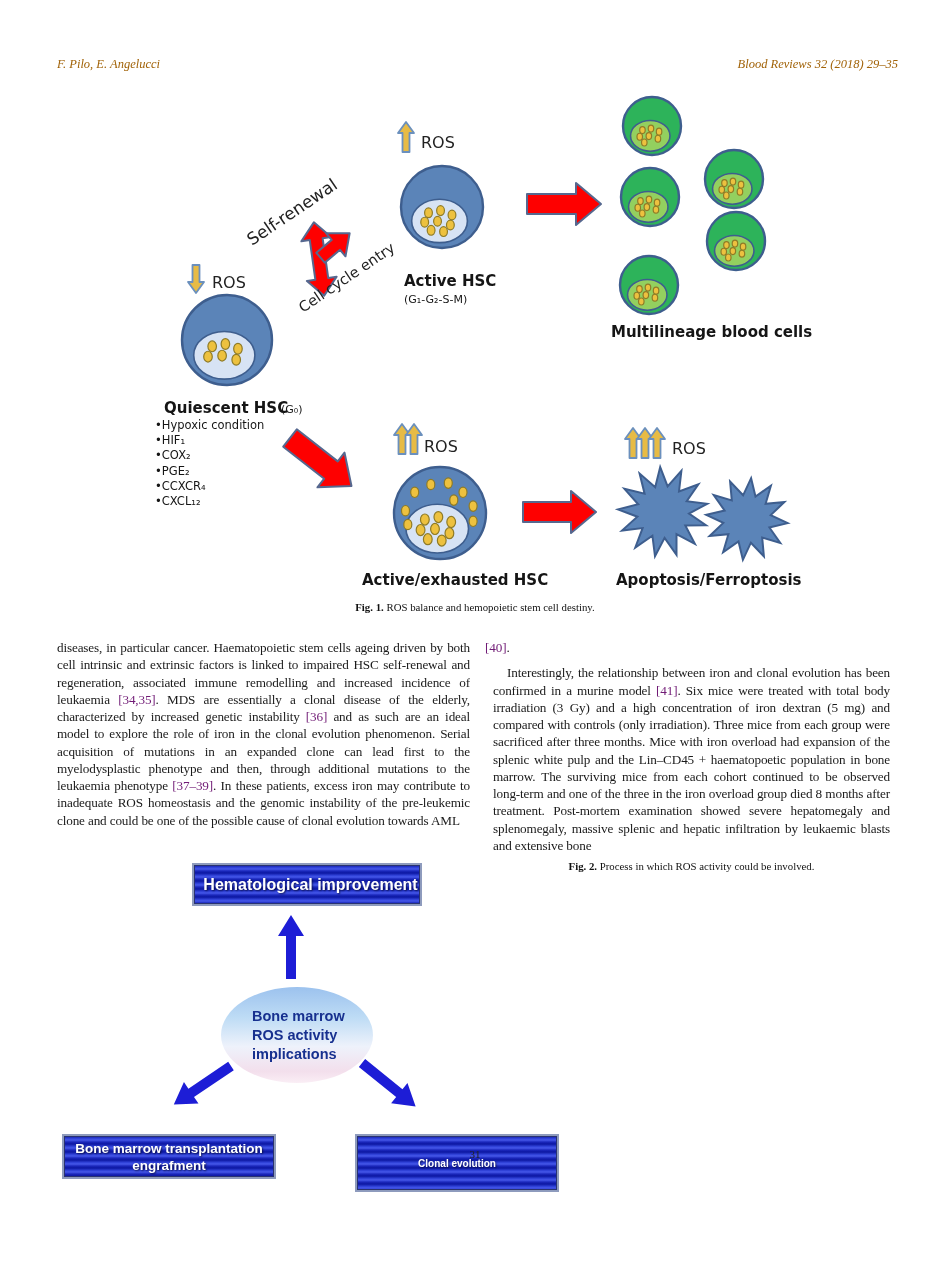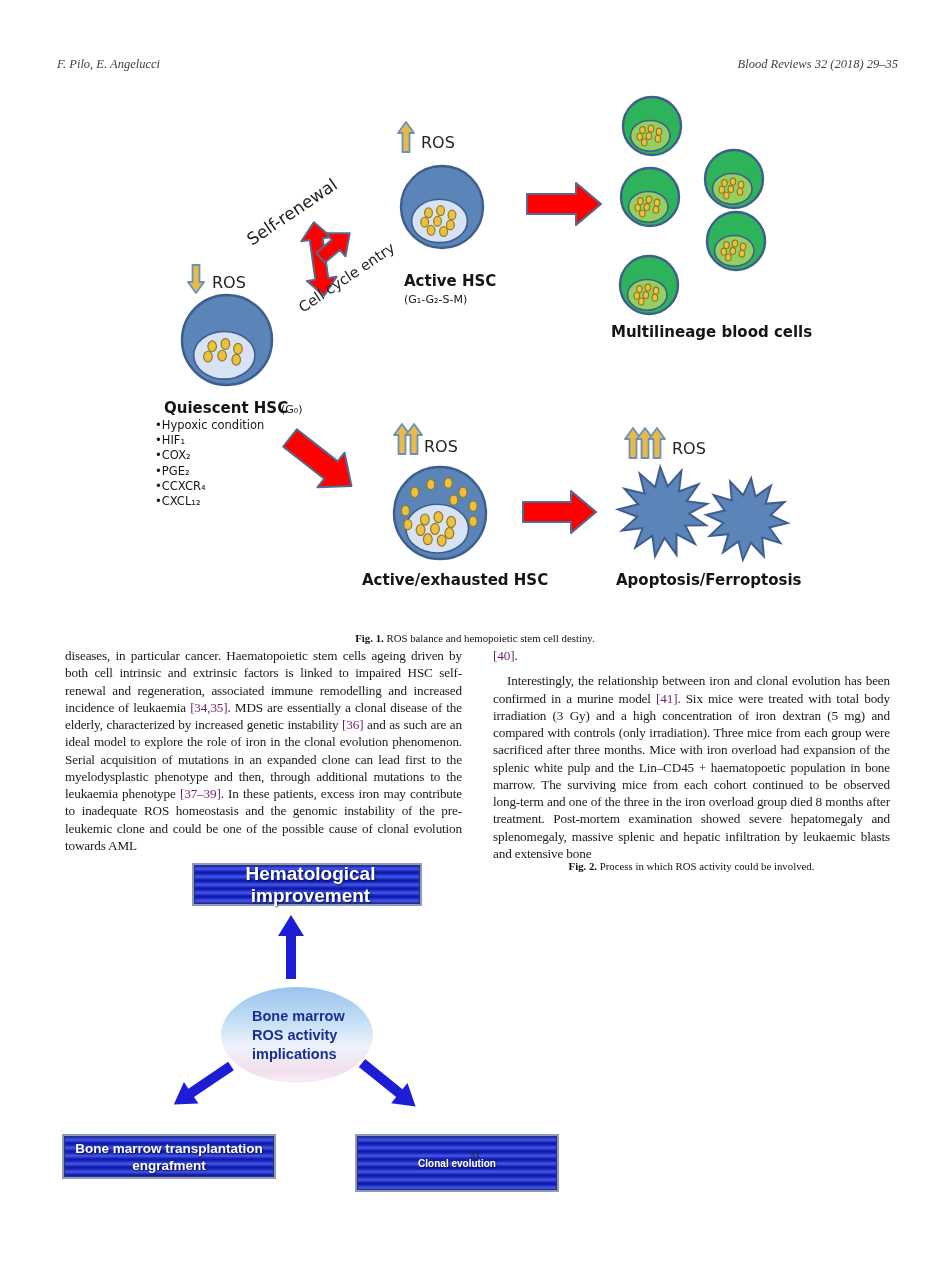--- a/index.html
+++ b/index.html
@@ -1,44 +1,44 @@
 <!DOCTYPE html>
 <html><head>
 <meta charset="utf-8">
 <style>
   html,body{margin:0;padding:0;background:#ffffff;}
   .page{position:relative;width:950px;height:1267px;background:#fff;overflow:hidden;
         font-family:"Liberation Serif",serif;color:#1a1a1a;}
   .hdr{position:absolute;top:57px;left:57px;width:841px;display:flex;
-       justify-content:space-between;font-style:italic;font-size:12.5px;color:#404040;}
+       justify-content:space-between;font-style:italic;font-size:12.5px;color:#a16207;}
   #fig1-svg{position:absolute;left:0;top:0;}
   .fig-label{font-family:"DejaVu Sans",sans-serif;font-weight:bold;font-size:15px;fill:#151515;}
   .fig-small{font-family:"DejaVu Sans",sans-serif;font-size:11px;fill:#151515;}
   .ros-txt{font-family:"DejaVu Sans",sans-serif;font-size:16px;fill:#222;}
   .rot-txt{font-family:"DejaVu Sans",sans-serif;fill:#222;}
   .bullets{position:absolute;left:155px;top:418px;font-family:"DejaVu Sans",sans-serif;
            font-size:11.5px;line-height:15.2px;color:#151515;}
   .caption{position:absolute;font-size:10.8px;color:#111;text-align:center;}
-  .cap1{left:0;top:632px;width:950px;}
+  .cap1{left:0;top:601px;width:950px;}
   .cap2{left:485px;top:860px;width:413px;}
   .col{position:absolute;top:639px;width:413px;font-size:13.2px;line-height:17.25px;
        text-align:justify;letter-spacing:-0.15px;height:228px;overflow:hidden;}
   .col-left{left:57px;}
   .col-right{left:485px;}
   .cite{color:#701a75;text-decoration:none;cursor:pointer;}
   .p2{text-indent:14px;margin:8px;}
-  .p1{margin:8px;}
+  .p1{margin:0;}
   #fig2-svg{position:absolute;left:0;top:900px;}
   .fig2-box{position:absolute;box-sizing:border-box;
       background:repeating-linear-gradient(180deg,#0c17a2 0px,#3042d8 2.5px,#4658ea 4px,#1b28bc 6px,#0c17a2 8px);
       border:2px solid #8e9bbd;box-shadow:inset 0 0 0 1px #2a3370;
       color:#fff;font-family:"Liberation Sans",sans-serif;font-weight:bold;
       display:flex;flex-direction:column;align-items:center;justify-content:center;
       text-align:center;text-shadow:1px 1px 2px rgba(0,0,20,0.65);}
-  .box-top{left:192px;top:863px;width:230px;height:43px;font-size:19px;padding-left:7px;}
+  .box-top{left:192px;top:863px;width:230px;height:43px;font-size:16px;padding-left:7px;}
   .box-bl{left:62px;top:1134px;width:214px;height:45px;font-size:13.5px;line-height:17px;}
   .box-br{left:355px;top:1134px;width:204px;height:58px;font-size:10px;}
   .ellipse{position:absolute;left:221px;top:987px;width:152px;height:96px;border-radius:50%;
       background:linear-gradient(180deg,#9cc2ee 0%,#bedcf5 32%,#eef2fb 62%,#f3dfec 88%,#faeef5 100%);
       display:flex;flex-direction:column;justify-content:center;padding-left:31px;box-sizing:border-box;
       font-family:"Liberation Sans",sans-serif;font-weight:bold;font-size:14.5px;line-height:19px;color:#17308f;}
   .pagenum{position:absolute;left:0;top:1148px;width:950px;text-align:center;font-size:11px;color:#222;}
 </style>
 </head>
 <body>

